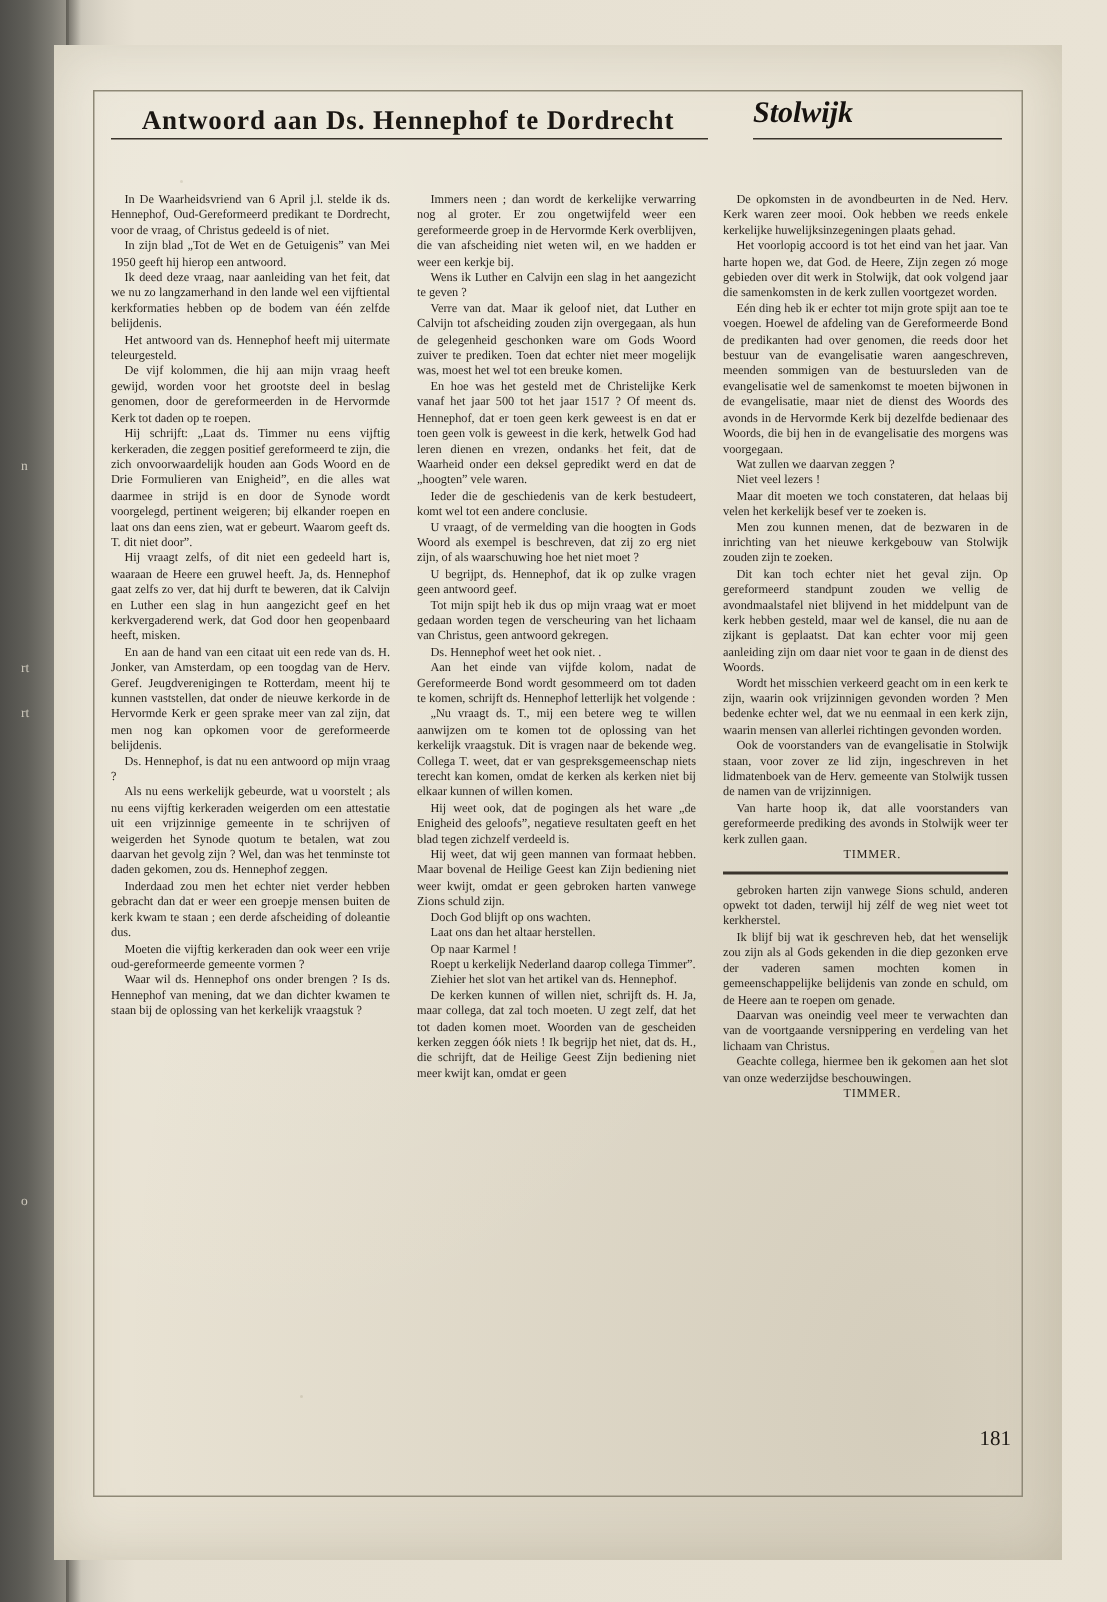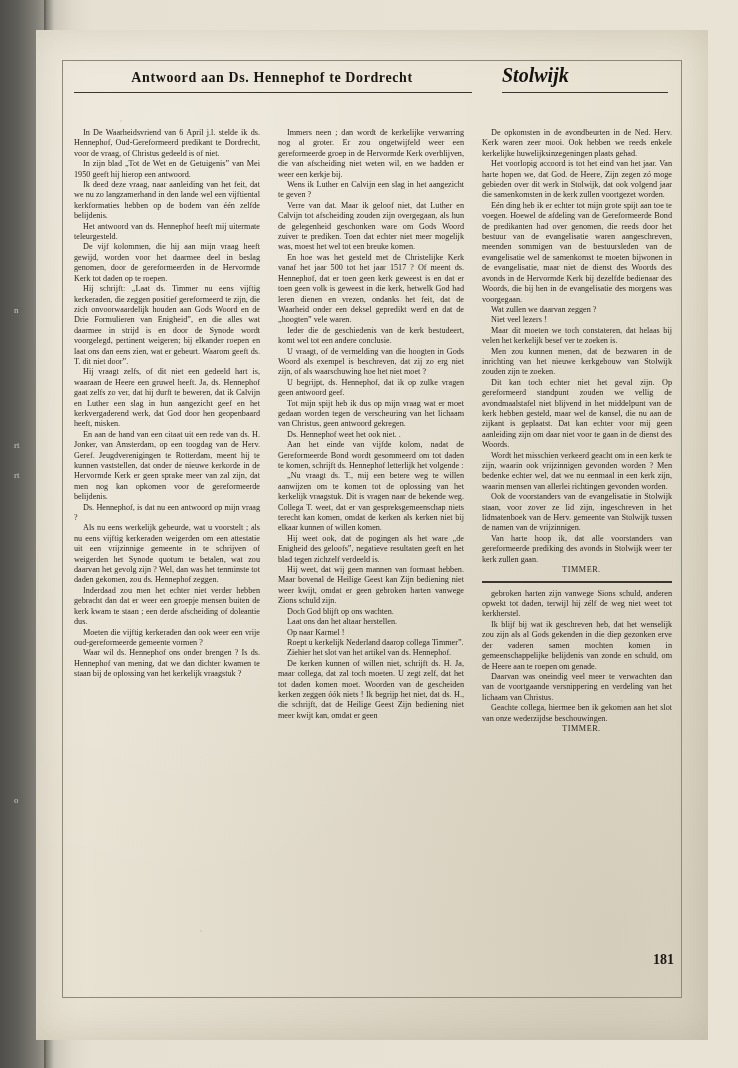--- a/index.html
+++ b/index.html
@@ -96,21 +96,21 @@
     height: 34px;
   }
   #article-title {
     position: absolute;
     left: 4px;
     top: 2px;
     width: 396px;
     text-align: center;
     font-family: "Liberation Serif", serif;
     font-weight: bold;
-    font-size: 14px;
+    font-size: 18px;
     letter-spacing: 0.6px;
     color: #1b1713;
   }
   #section-title {
     position: absolute;
     left: 432px;
     top: -4px;
     font-family: "Liberation Serif", serif;
     font-style: italic;
     font-weight: bold;
@@ -166,21 +166,21 @@
     letter-spacing: 0.5px;
   }
 
   #page-number {
     position: absolute;
     left: 560px;
     top: 884px;
     width: 44px;
     text-align: right;
     font-family: "Liberation Serif", serif;
-    font-weight: bold;
+    font-weight: normal;
     font-size: 14px;
     color: #1b1713;
   }
 
   
   .speckle {
     position: absolute;
     background: rgba(120,105,75,0.16);
     border-radius: 50%;
     pointer-events: none;
@@ -210,21 +210,21 @@
       <div class="rule" id="rule-title"></div>
       <div class="rule" id="rule-section"></div>
     </div>
 
     <div class="cols">
       <div class="col" id="col1">
           <p>In De Waarheidsvriend van 6 April j.l. stelde ik ds. Hennephof, Oud-Gereformeerd predikant te Dordrecht, voor de vraag, of Christus gedeeld is of niet.</p>
           <p>In zijn blad „Tot de Wet en de Getuigenis” van Mei 1950 geeft hij hierop een antwoord.</p>
           <p>Ik deed deze vraag, naar aanleiding van het feit, dat we nu zo langzamerhand in den lande wel een vijftiental kerkformaties hebben op de bodem van één zelfde belijdenis.</p>
           <p>Het antwoord van ds. Hennephof heeft mij uitermate teleurgesteld.</p>
-          <p>De vijf kolommen, die hij aan mijn vraag heeft gewijd, worden voor het daarmee deel in beslag genomen, door de gereformeerden in de Hervormde Kerk tot daden op te roepen.</p>
+          <p>De vijf kolommen, die hij aan mijn vraag heeft gewijd, worden voor het grootste deel in beslag genomen, door de gereformeerden in de Hervormde Kerk tot daden op te roepen.</p>
           <p>Hij schrijft: „Laat ds. Timmer nu eens vijftig kerkeraden, die zeggen positief gereformeerd te zijn, die zich onvoorwaardelijk houden aan Gods Woord en de Drie Formulieren van Enigheid”, en die alles wat daarmee in strijd is en door de Synode wordt voorgelegd, pertinent weigeren; bij elkander roepen en laat ons dan eens zien, wat er gebeurt. Waarom geeft ds. T. dit niet door”.</p>
           <p>Hij vraagt zelfs, of dit niet een gedeeld hart is, waaraan de Heere een gruwel heeft. Ja, ds. Hennephof gaat zelfs zo ver, dat hij durft te beweren, dat ik Calvijn en Luther een slag in hun aangezicht geef en het kerkvergaderend werk, dat God door hen geopenbaard heeft, misken.</p>
           <p>En aan de hand van een citaat uit een rede van ds. H. Jonker, van Amsterdam, op een toogdag van de Herv. Geref. Jeugdverenigingen te Rotterdam, meent hij te kunnen vaststellen, dat onder de nieuwe kerkorde in de Hervormde Kerk er geen sprake meer van zal zijn, dat men nog kan opkomen voor de gereformeerde belijdenis.</p>
           <p>Ds. Hennephof, is dat nu een antwoord op mijn vraag ?</p>
           <p>Als nu eens werkelijk gebeurde, wat u voorstelt ; als nu eens vijftig kerkeraden weigerden om een attestatie uit een vrijzinnige gemeente in te schrijven of weigerden het Synode quotum te betalen, wat zou daarvan het gevolg zijn ? Wel, dan was het tenminste tot daden gekomen, zou ds. Hennephof zeggen.</p>
           <p>Inderdaad zou men het echter niet verder hebben gebracht dan dat er weer een groepje mensen buiten de kerk kwam te staan ; een derde afscheiding of doleantie dus.</p>
           <p>Moeten die vijftig kerkeraden dan ook weer een vrije oud-gereformeerde gemeente vormen ?</p>
           <p>Waar wil ds. Hennephof ons onder brengen ? Is ds. Hennephof van mening, dat we dan dichter kwamen te staan bij de oplossing van het kerkelijk vraagstuk ?</p>
         </div>
       <div class="col" id="col2">

